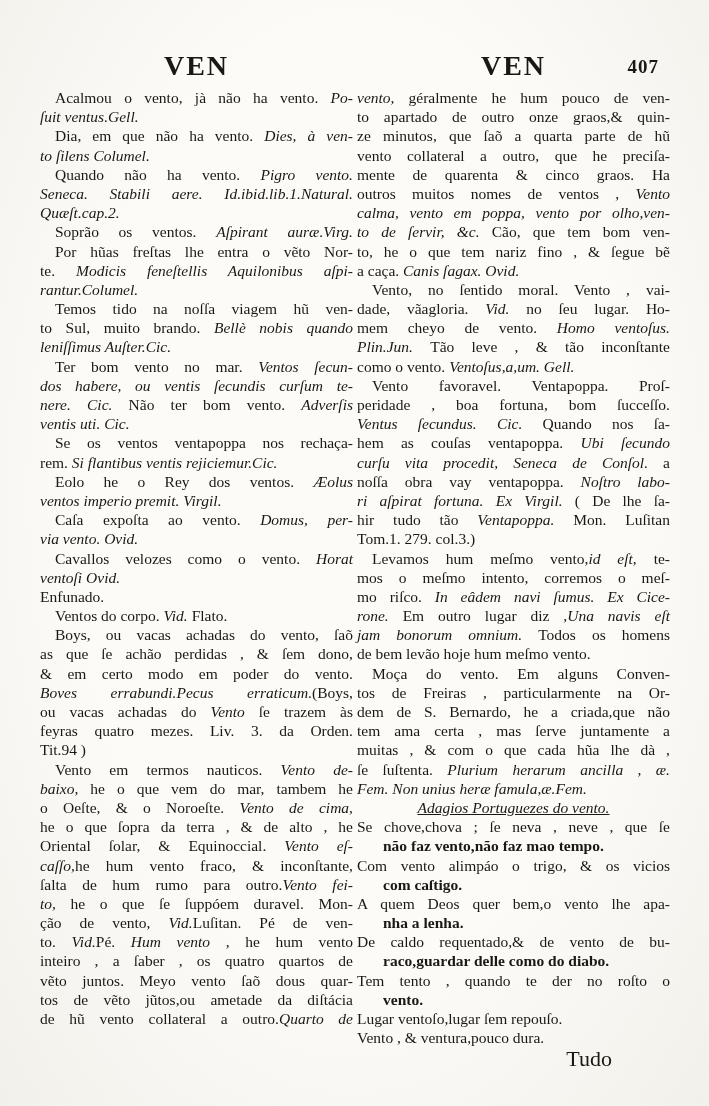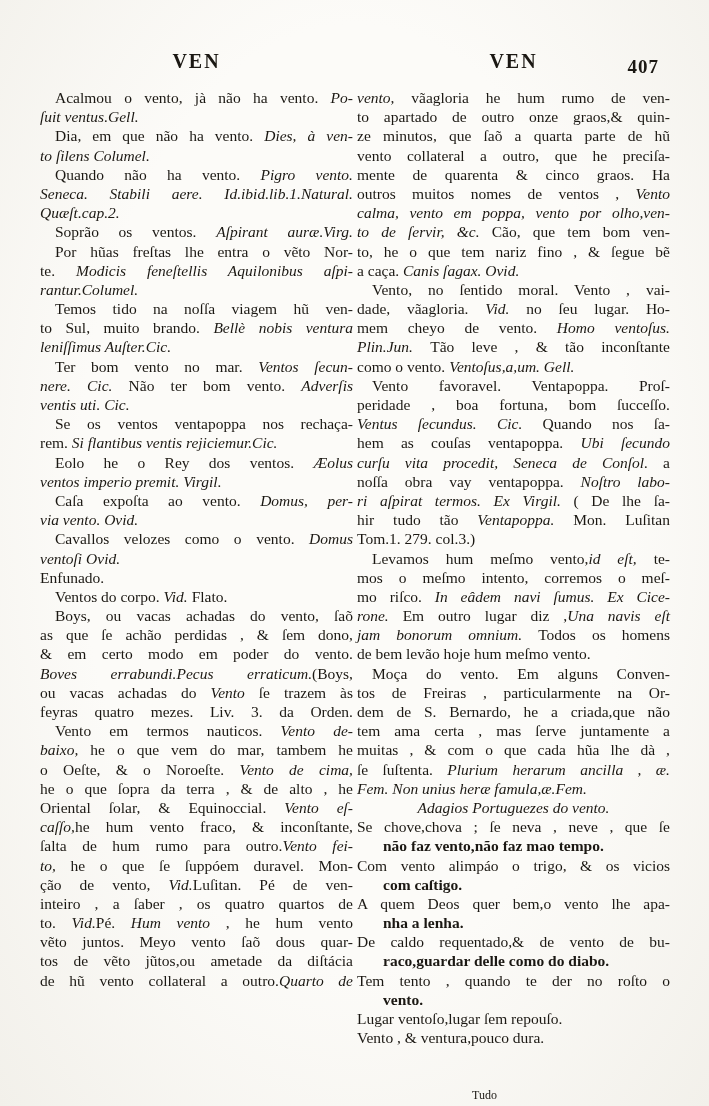--- a/index.html
+++ b/index.html
@@ -11,21 +11,21 @@
   .page{
     position:relative;
     width:709px;height:1106px;
     background:radial-gradient(ellipse at 50% 45%, #fcfbf8 55%, #f2f0ea 100%);
     color:#1b1813;
     overflow:hidden;
   }
   .header{position:absolute;top:50px;left:0;width:709px;height:34px;}
   .ht{
     position:absolute;top:0;
-    font-weight:bold;font-size:20px;letter-spacing:2px;
+    font-weight:bold;font-size:28px;letter-spacing:2px;
     text-align:center;
   }
   .ht.left{left:40px;width:313px;}
   .ht.right{left:357px;width:313px;}
   .pagenum{
     position:absolute;top:6px;right:50px;
     font-weight:bold;font-size:19px;letter-spacing:1px;margin-left:8px;
   }
   .col{
     position:absolute;top:88px;width:313px;
@@ -35,27 +35,27 @@
   .ln{
     font-size:15.5px;
     line-height:19.2px;
     height:19.2px;
     white-space:normal;
     overflow:visible;
   }
   .ln.just{text-align:justify;text-align-last:justify;}
   .ln.f1{text-indent:15px;}
   .ln.f2{padding-left:26px;font-weight:bold;}
-  .ln.f3{text-align:center;}
+  .ln.f3{text-align:center;text-decoration:underline;}
   .it{font-style:italic;}
   .catchword{
     position:absolute;top:1049px;left:357px;width:283px;
-    text-align:center;
-    font-size:12px;line-height:20px;
-    padding-right:28px;box-sizing:border-box;margin-top:36px;
+    text-align:right;
+    font-size:22px;line-height:20px;
+    padding-right:28px;box-sizing:border-box;
   }
 </style>
 </head>
 <body>
 
 <div class="page">
   <div class="header">
     <div class="ht left">VEN</div>
     <div class="ht right">VEN</div>
     <div class="pagenum">407</div>
@@ -66,79 +66,81 @@
       <div class="ln f1 just"><span>Dia, em que não ha vento. </span><span class="it">Dies, à ven-</span></div>
       <div class="ln f0"><span class="it">to ſilens Columel.</span></div>
       <div class="ln f1 just"><span>Quando não ha vento. </span><span class="it">Pigro vento.</span></div>
       <div class="ln f0 just"><span class="it">Seneca. Stabili aere. Id.ibid.lib.1.Natural.</span></div>
       <div class="ln f0"><span class="it">Quæſt.cap.2.</span></div>
       <div class="ln f1 just"><span>Soprão os ventos. </span><span class="it">Aſpirant auræ.Virg.</span></div>
       <div class="ln f1 just"><span>Por hũas freſtas lhe entra o vẽto Nor-</span></div>
       <div class="ln f0 just"><span>te. </span><span class="it">Modicis feneſtellis Aquilonibus aſpi-</span></div>
       <div class="ln f0"><span class="it">rantur.Columel.</span></div>
       <div class="ln f1 just"><span>Temos tido na noſſa viagem hũ ven-</span></div>
-      <div class="ln f0 just"><span>to Sul, muito brando. </span><span class="it">Bellè nobis ventura</span></div>
+      <div class="ln f0 just"><span>to Sul, muito brando. </span><span class="it">Bellè nobis quando</span></div>
       <div class="ln f0"><span class="it">leniſſimus Auſter.Cic.</span></div>
       <div class="ln f1 just"><span>Ter bom vento no mar. </span><span class="it">Ventos ſecun-</span></div>
+      <div class="ln f0 just"><span class="it">dos habere, ou ventis ſecundis curſum te-</span></div>
       <div class="ln f0 just"><span class="it">nere. Cic. </span><span>Não ter bom vento. </span><span class="it">Adverſis</span></div>
       <div class="ln f0"><span class="it">ventis uti. Cic.</span></div>
       <div class="ln f1 just"><span>Se os ventos ventapoppa nos rechaça-</span></div>
       <div class="ln f0"><span>rem. </span><span class="it">Si flantibus ventis rejiciemur.Cic.</span></div>
       <div class="ln f1 just"><span>Eolo he o Rey dos ventos. </span><span class="it">Æolus</span></div>
       <div class="ln f0"><span class="it">ventos imperio premit. Virgil.</span></div>
       <div class="ln f1 just"><span>Caſa expoſta ao vento. </span><span class="it">Domus, per-</span></div>
       <div class="ln f0"><span class="it">via vento. Ovid.</span></div>
-      <div class="ln f1 just"><span>Cavallos velozes como o vento. </span><span class="it">Domus</span></div>
+      <div class="ln f1 just"><span>Cavallos velozes como o vento. </span><span class="it">Horat</span></div>
       <div class="ln f0"><span class="it">ventoſi Ovid.</span></div>
       <div class="ln f0"><span>Enfunado.</span></div>
       <div class="ln f1"><span>Ventos do corpo. </span><span class="it">Vid.</span><span> Flato.</span></div>
       <div class="ln f1 just"><span>Boys, ou vacas achadas do vento, ſaõ</span></div>
       <div class="ln f0 just"><span>as que ſe achão perdidas , &amp; ſem dono,</span></div>
       <div class="ln f0 just"><span>&amp; em certo modo em poder do vento.</span></div>
       <div class="ln f0 just"><span class="it">Boves errabundi.Pecus erraticum.</span><span>(Boys,</span></div>
       <div class="ln f0 just"><span>ou vacas achadas do </span><span class="it">Vento</span><span> ſe trazem às</span></div>
       <div class="ln f0 just"><span>feyras quatro mezes. Liv. 3. da Orden.</span></div>
+      <div class="ln f0"><span>Tit.94 )</span></div>
       <div class="ln f1 just"><span>Vento em termos nauticos. </span><span class="it">Vento de-</span></div>
       <div class="ln f0 just"><span class="it">baixo,</span><span> he o que vem do mar, tambem he</span></div>
       <div class="ln f0 just"><span>o Oeſte, &amp; o Noroeſte. </span><span class="it">Vento de cima,</span></div>
       <div class="ln f0 just"><span>he o que ſopra da terra , &amp; de alto , he</span></div>
       <div class="ln f0 just"><span>Oriental ſolar, &amp; Equinoccial. </span><span class="it">Vento eſ-</span></div>
       <div class="ln f0 just"><span class="it">caſſo,</span><span>he hum vento fraco, &amp; inconſtante,</span></div>
       <div class="ln f0 just"><span>ſalta de hum rumo para outro.</span><span class="it">Vento fei-</span></div>
       <div class="ln f0 just"><span class="it">to,</span><span> he o que ſe ſuppóem duravel. Mon-</span></div>
       <div class="ln f0 just"><span>ção de vento, </span><span class="it">Vid.</span><span>Luſitan. Pé de ven-</span></div>
+      <div class="ln f0 just"><span>to. </span><span class="it">Vid.</span><span>Pé. </span><span class="it">Hum vento</span><span> , he hum vento</span></div>
       <div class="ln f0 just"><span>inteiro , a ſaber , os quatro quartos de</span></div>
-      <div class="ln f0 just"><span>to. </span><span class="it">Vid.</span><span>Pé. </span><span class="it">Hum vento</span><span> , he hum vento</span></div>
       <div class="ln f0 just"><span>vẽto juntos. Meyo vento ſaõ dous quar-</span></div>
       <div class="ln f0 just"><span>tos de vẽto jũtos,ou ametade da diſtácia</span></div>
       <div class="ln f0 just"><span>de hũ vento collateral a outro.</span><span class="it">Quarto de</span></div>
     </div>
   <div class="col colR" id="col-right">
-      <div class="ln f0 just"><span class="it">vento,</span><span> vãagloria he hum rumo de ven-</span></div>
+      <div class="ln f0 just"><span class="it">vento,</span><span> géralmente he hum pouco de ven-</span></div>
       <div class="ln f0 just"><span>to apartado de outro onze graos,&amp; quin-</span></div>
       <div class="ln f0 just"><span>ze minutos, que ſaõ a quarta parte de hũ</span></div>
       <div class="ln f0 just"><span>vento collateral a outro, que he preciſa-</span></div>
       <div class="ln f0 just"><span>mente de quarenta &amp; cinco graos. Ha</span></div>
       <div class="ln f0 just"><span>outros muitos nomes de ventos , </span><span class="it">Vento</span></div>
       <div class="ln f0 just"><span class="it">calma, vento em poppa, vento por olho,ven-</span></div>
       <div class="ln f0 just"><span class="it">to de ſervir, &amp;c. </span><span>Cão, que tem bom ven-</span></div>
       <div class="ln f0 just"><span>to, he o que tem nariz fino , &amp; ſegue bẽ</span></div>
       <div class="ln f0"><span>a caça. </span><span class="it">Canis ſagax. Ovid.</span></div>
       <div class="ln f1 just"><span>Vento, no ſentido moral. Vento , vai-</span></div>
       <div class="ln f0 just"><span>dade, vãagloria. </span><span class="it">Vid.</span><span> no ſeu lugar. Ho-</span></div>
       <div class="ln f0 just"><span>mem cheyo de vento. </span><span class="it">Homo ventoſus.</span></div>
       <div class="ln f0 just"><span class="it">Plin.Jun. </span><span>Tão leve , &amp; tão inconſtante</span></div>
       <div class="ln f0"><span>como o vento. </span><span class="it">Ventoſus,a,um. Gell.</span></div>
       <div class="ln f1 just"><span>Vento favoravel. Ventapoppa. Proſ-</span></div>
       <div class="ln f0 just"><span>peridade , boa fortuna, bom ſucceſſo.</span></div>
       <div class="ln f0 just"><span class="it">Ventus ſecundus. Cic. </span><span>Quando nos ſa-</span></div>
       <div class="ln f0 just"><span>hem as couſas ventapoppa. </span><span class="it">Ubi ſecundo</span></div>
       <div class="ln f0 just"><span class="it">curſu vita procedit, Seneca de Conſol. </span><span>a</span></div>
       <div class="ln f0 just"><span>noſſa obra vay ventapoppa. </span><span class="it">Noſtro labo-</span></div>
-      <div class="ln f0 just"><span class="it">ri aſpirat termos. Ex Virgil. </span><span>( De lhe ſa-</span></div>
+      <div class="ln f0 just"><span class="it">ri aſpirat fortuna. Ex Virgil. </span><span>( De lhe ſa-</span></div>
       <div class="ln f0 just"><span>hir tudo tão </span><span class="it">Ventapoppa.</span><span> Mon. Luſitan</span></div>
       <div class="ln f0"><span>Tom.1. 279. col.3.)</span></div>
       <div class="ln f1 just"><span>Levamos hum meſmo vento,</span><span class="it">id eſt,</span><span> te-</span></div>
       <div class="ln f0 just"><span>mos o meſmo intento, corremos o meſ-</span></div>
       <div class="ln f0 just"><span>mo riſco. </span><span class="it">In eâdem navi ſumus. Ex Cice-</span></div>
       <div class="ln f0 just"><span class="it">rone. </span><span>Em outro lugar diz ,</span><span class="it">Una navis eſt</span></div>
       <div class="ln f0 just"><span class="it">jam bonorum omnium. </span><span>Todos os homens</span></div>
       <div class="ln f0"><span>de bem levão hoje hum meſmo vento.</span></div>
       <div class="ln f1 just"><span>Moça do vento. Em alguns Conven-</span></div>
       <div class="ln f0 just"><span>tos de Freiras , particularmente na Or-</span></div>

